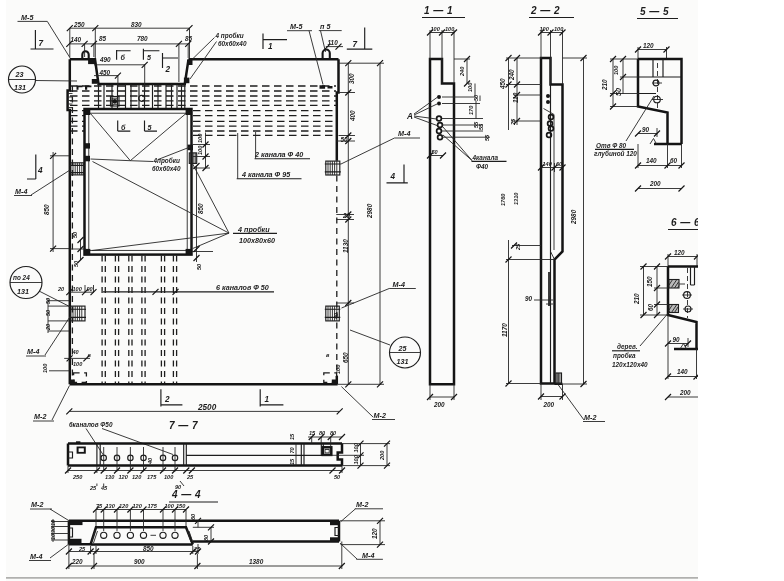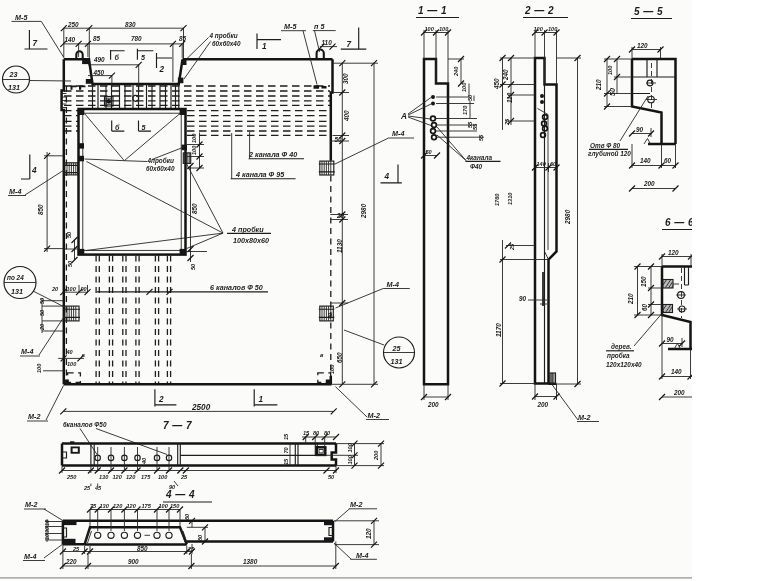--- a/index.html
+++ b/index.html
@@ -1,16 +1,16 @@
 <!DOCTYPE html>
 <html><head>
 <meta charset="utf-8">
 <style>
   html,body{margin:0;padding:0;background:#fff;}
-  #page{width:692px;height:581px;position:relative;background:#fdba74;overflow:hidden;}
+  #page{width:692px;height:581px;position:relative;background:#fdba74;overflow:hidden;margin-left:6px;}
   svg{position:absolute;left:0;top:0;}
   text{font-family:"Liberation Sans",sans-serif;font-style:italic;font-weight:bold;fill:#1c1c1c;}
   .t5{font-size:5.6px;} .t6{font-size:6.4px;} .t7{font-size:7.2px;} .t8{font-size:8.2px;} .t11{font-size:10px;letter-spacing:0.5px;}
   .ln{stroke:#1d1d1d;fill:none;stroke-width:1.15;}
   .thk{stroke:#141414;fill:none;stroke-width:2.5;}
   .thn{stroke:#262626;fill:none;stroke-width:0.9;}
   .dsh{stroke:#1e1e1e;fill:none;stroke-width:1.3;stroke-dasharray:7.5 4.5;}
   .dshv{stroke:#1e1e1e;fill:none;stroke-width:1.3;stroke-dasharray:6 4.5;}
   .tick{stroke:#161616;stroke-width:1.2;}
   .blk{fill:#161616;stroke:none;}

